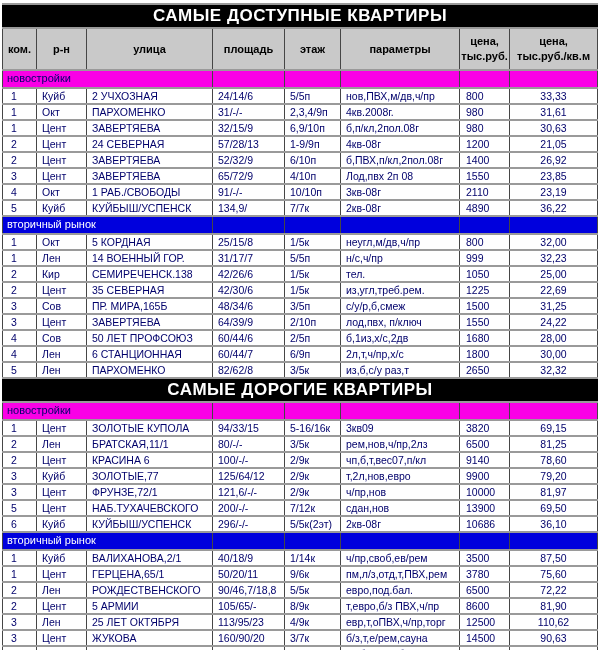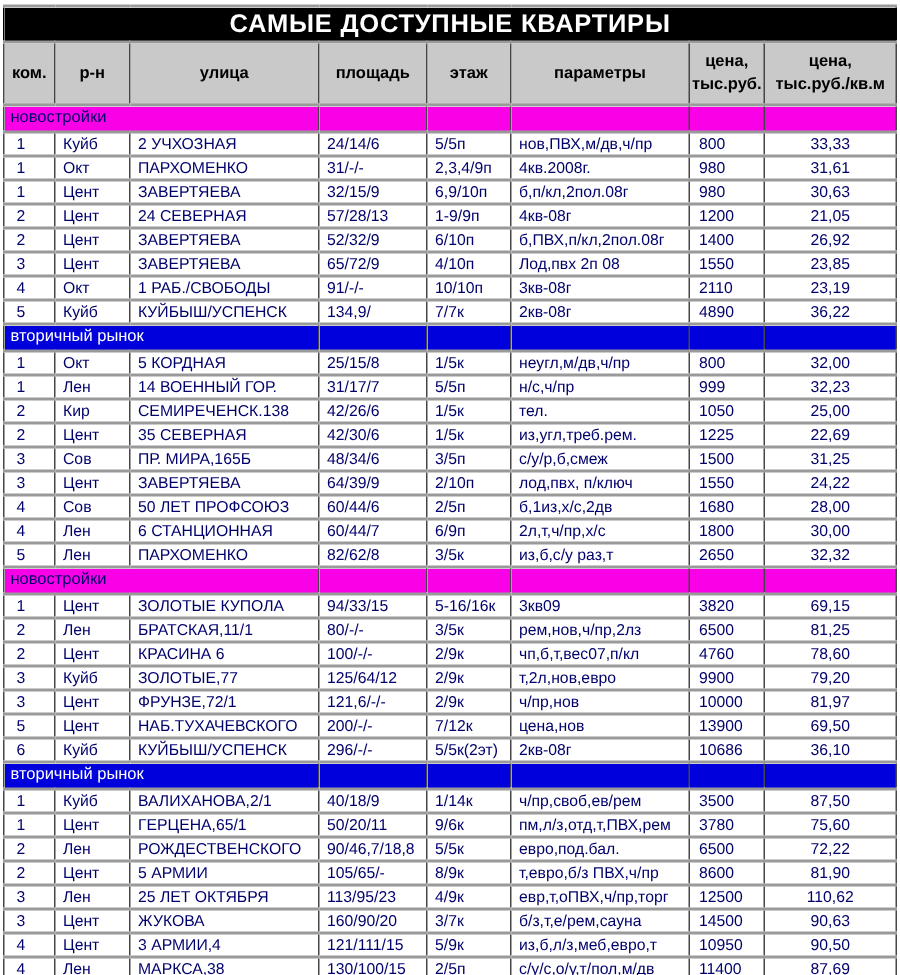--- a/index.html
+++ b/index.html
@@ -284,20 +284,23 @@
         <tr class="data">
           <td class="c0">5</td>
           <td class="c1">Лен</td>
           <td class="c2">ПАРХОМЕНКО</td>
           <td class="c3">82/62/8</td>
           <td class="c4">3/5к</td>
           <td class="c5">из,б,с/у раз,т</td>
           <td class="c6">2650</td>
           <td class="c7">32,32</td>
         </tr>
+        <tr class="title-row">
+          <td colspan="8">САМЫЕ ДОРОГИЕ КВАРТИРЫ</td>
+        </tr>
         <tr class="bar pink">
           <td colspan="3">новостройки</td>
           <td class="c3"></td>
           <td class="c4"></td>
           <td class="c5"></td>
           <td class="c6"></td>
           <td class="c7"></td>
         </tr>
         <tr class="data">
           <td class="c0">1</td>
@@ -319,21 +322,21 @@
           <td class="c6">6500</td>
           <td class="c7">81,25</td>
         </tr>
         <tr class="data">
           <td class="c0">2</td>
           <td class="c1">Цент</td>
           <td class="c2">КРАСИНА 6</td>
           <td class="c3">100/-/-</td>
           <td class="c4">2/9к</td>
           <td class="c5">чп,б,т,вес07,п/кл</td>
-          <td class="c6">4760</td>
+          <td class="c6">9140</td>
           <td class="c7">78,60</td>
         </tr>
         <tr class="data">
           <td class="c0">3</td>
           <td class="c1">Куйб</td>
           <td class="c2">ЗОЛОТЫЕ,77</td>
           <td class="c3">125/64/12</td>
           <td class="c4">2/9к</td>
           <td class="c5">т,2л,нов,евро</td>
           <td class="c6">9900</td>
@@ -348,21 +351,21 @@
           <td class="c5">ч/пр,нов</td>
           <td class="c6">10000</td>
           <td class="c7">81,97</td>
         </tr>
         <tr class="data">
           <td class="c0">5</td>
           <td class="c1">Цент</td>
           <td class="c2">НАБ.ТУХАЧЕВСКОГО</td>
           <td class="c3">200/-/-</td>
           <td class="c4">7/12к</td>
-          <td class="c5">цена,нов</td>
+          <td class="c5">сдан,нов</td>
           <td class="c6">13900</td>
           <td class="c7">69,50</td>
         </tr>
         <tr class="data">
           <td class="c0">6</td>
           <td class="c1">Куйб</td>
           <td class="c2">КУЙБЫШ/УСПЕНСК</td>
           <td class="c3">296/-/-</td>
           <td class="c4">5/5к(2эт)</td>
           <td class="c5">2кв-08г</td>

